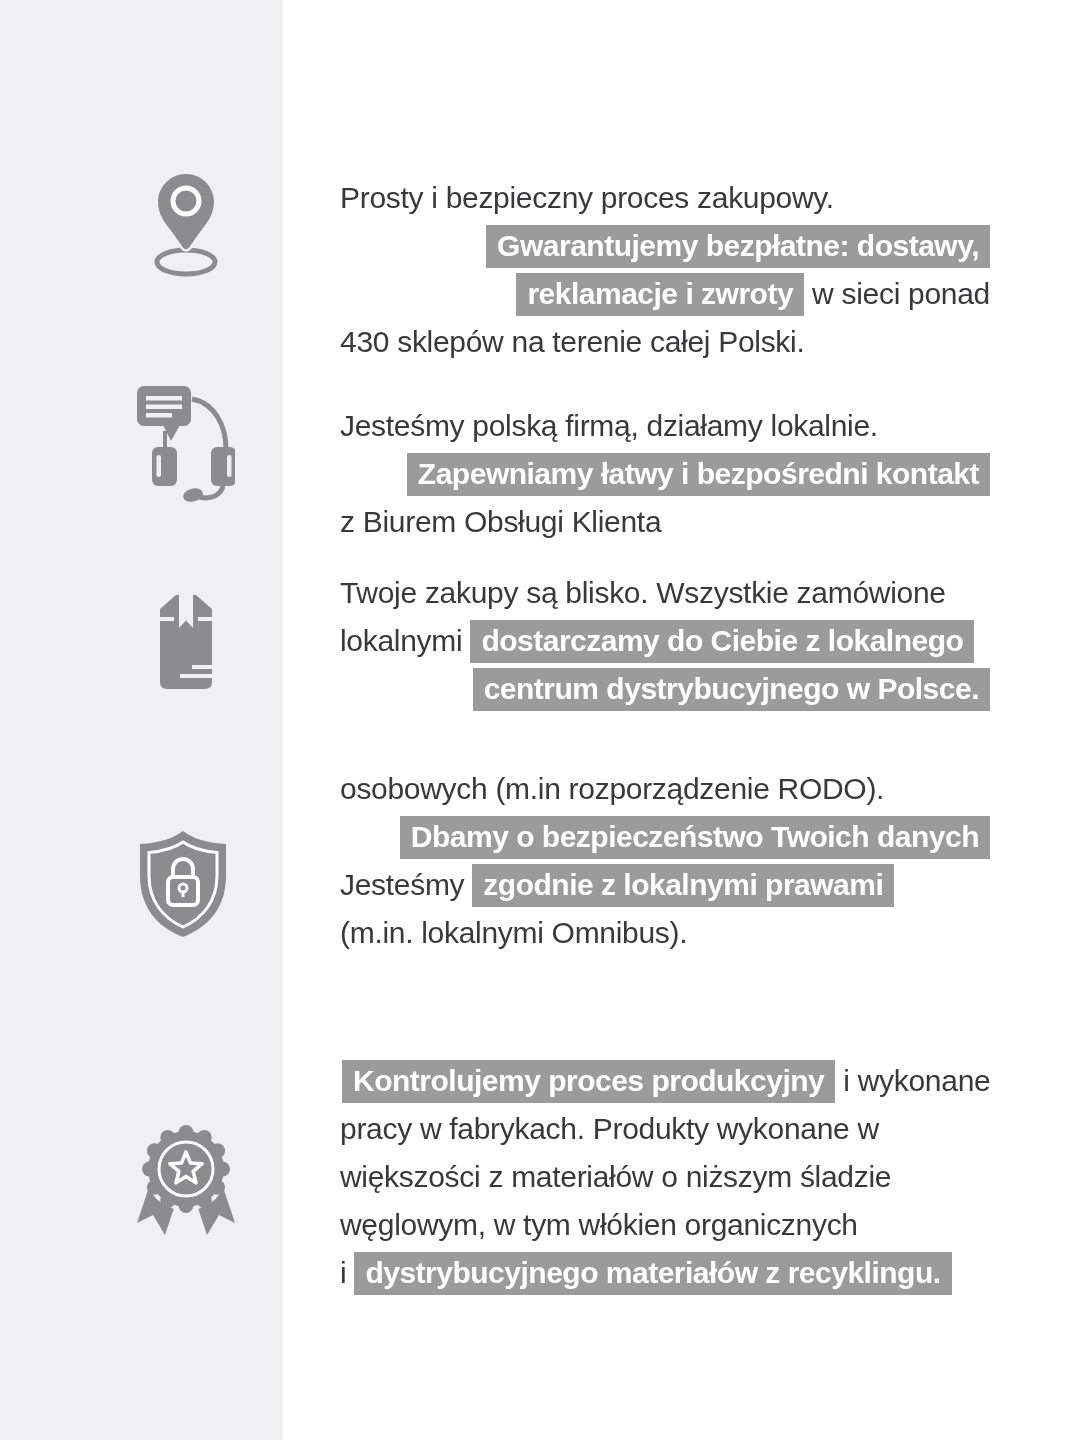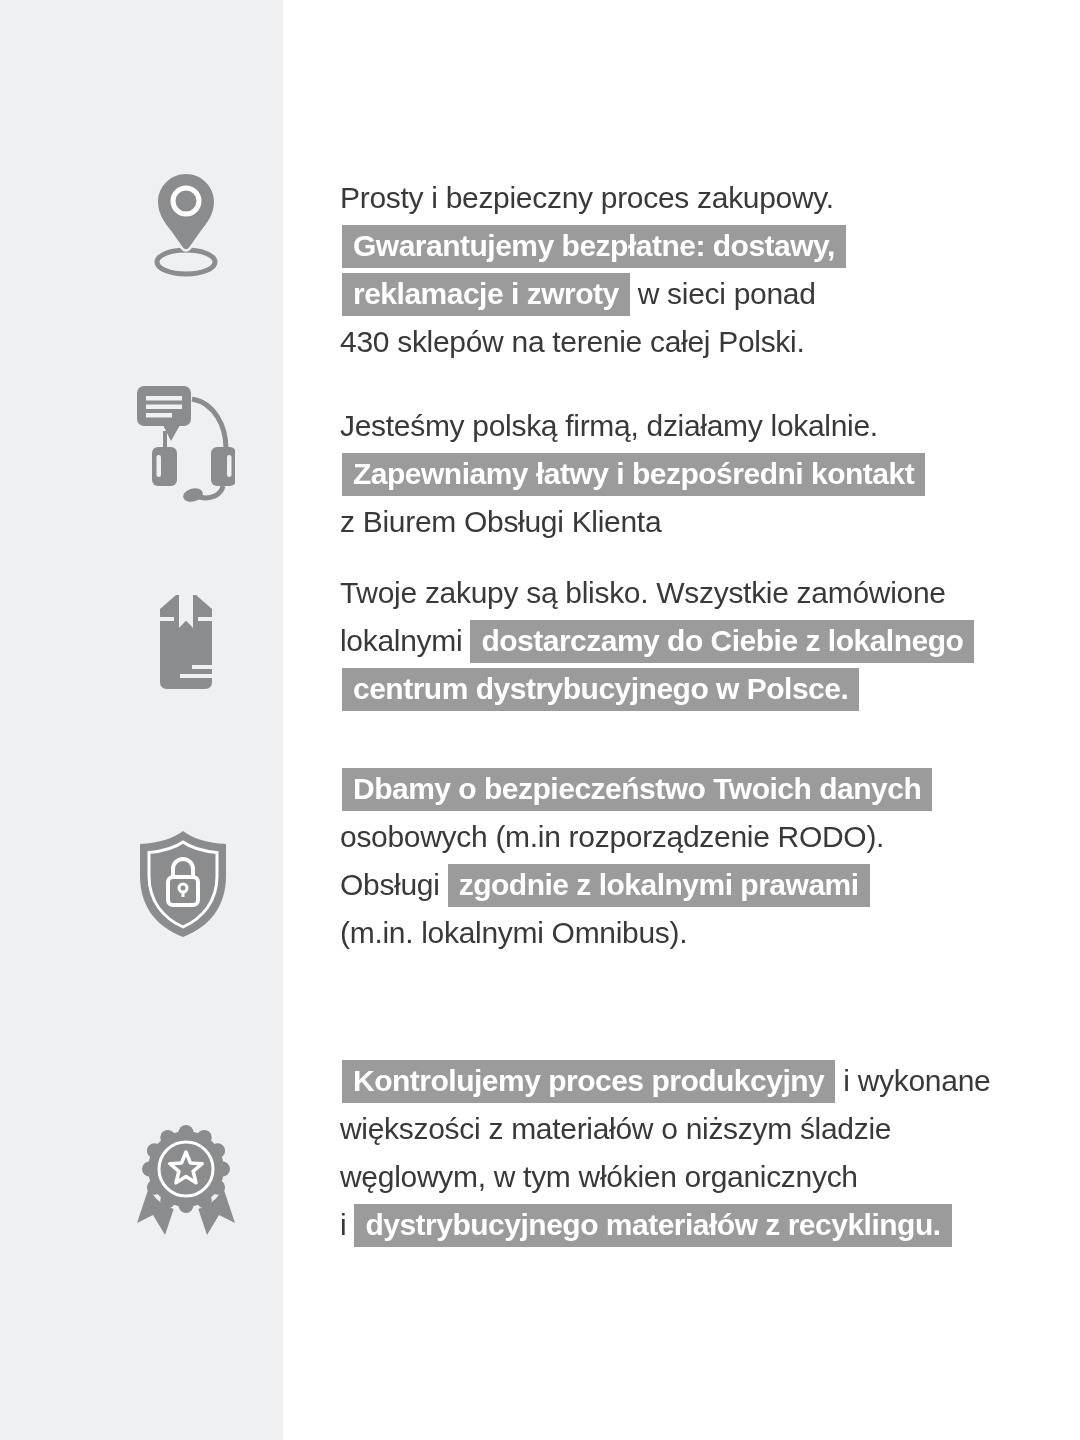--- a/index.html
+++ b/index.html
@@ -33,21 +33,21 @@
   .benefit-3 { top:765px; }
   .benefit-4 { top:1057px; }
 
   .line {
     height:48px; line-height:48px;
     font-size:30px; letter-spacing:-0.3px;
     color:var(--body-text,#39393b);
     white-space:nowrap;
     padding-left:10px;
   }
-  .line.starts-hl { padding-left:12px; }
+  .line.starts-hl { padding-left:12px;text-align:right; }
   .hl {
     background:var(--hl-bg,#9b9b9b);
     color:var(--hl-text,#ffffff);
     font-weight:700;
     letter-spacing:-0.5px;
     padding:4px 11px 6px 11px;
   }
 </style>
 </head>
 <body style="background: rgb(255, 255, 255);">
@@ -135,25 +135,26 @@
         <div class="line"><span>Jesteśmy polską firmą, działamy lokalnie.</span></div>
         <div class="line starts-hl"><span class="hl">Zapewniamy łatwy i bezpośredni kontakt</span></div>
         <div class="line"><span>z Biurem Obsługi Klienta</span></div>
       </section>
       <section class="benefit benefit-2">
         <div class="line"><span>Twoje zakupy są blisko. Wszystkie zamówione</span></div>
         <div class="line"><span>lokalnymi </span><span class="hl">dostarczamy do Ciebie z lokalnego</span></div>
         <div class="line starts-hl"><span class="hl">centrum dystrybucyjnego w Polsce.</span></div>
       </section>
       <section class="benefit benefit-3">
+        <div class="line"><span>osobowych (m.in rozporządzenie RODO).</span></div>
         <div class="line starts-hl"><span class="hl">Dbamy o bezpieczeństwo Twoich danych</span></div>
-        <div class="line"><span>osobowych (m.in rozporządzenie RODO).</span></div>
-        <div class="line"><span>Obsługi </span><span class="hl">zgodnie z lokalnymi prawami</span></div>
+        <div class="line"><span>Jesteśmy </span><span class="hl">zgodnie z lokalnymi prawami</span></div>
         <div class="line"><span>(m.in. lokalnymi Omnibus).</span></div>
       </section>
       <section class="benefit benefit-4">
         <div class="line starts-hl"><span class="hl">Kontrolujemy proces produkcyjny</span><span> i wykonane</span></div>
+        <div class="line"><span>pracy w fabrykach. Produkty wykonane w</span></div>
         <div class="line"><span>większości z materiałów o niższym śladzie</span></div>
         <div class="line"><span>węglowym, w tym włókien organicznych</span></div>
         <div class="line"><span>i </span><span class="hl">dystrybucyjnego materiałów z recyklingu.</span></div>
       </section>
     </div>
 </div>
 
 </body></html>

